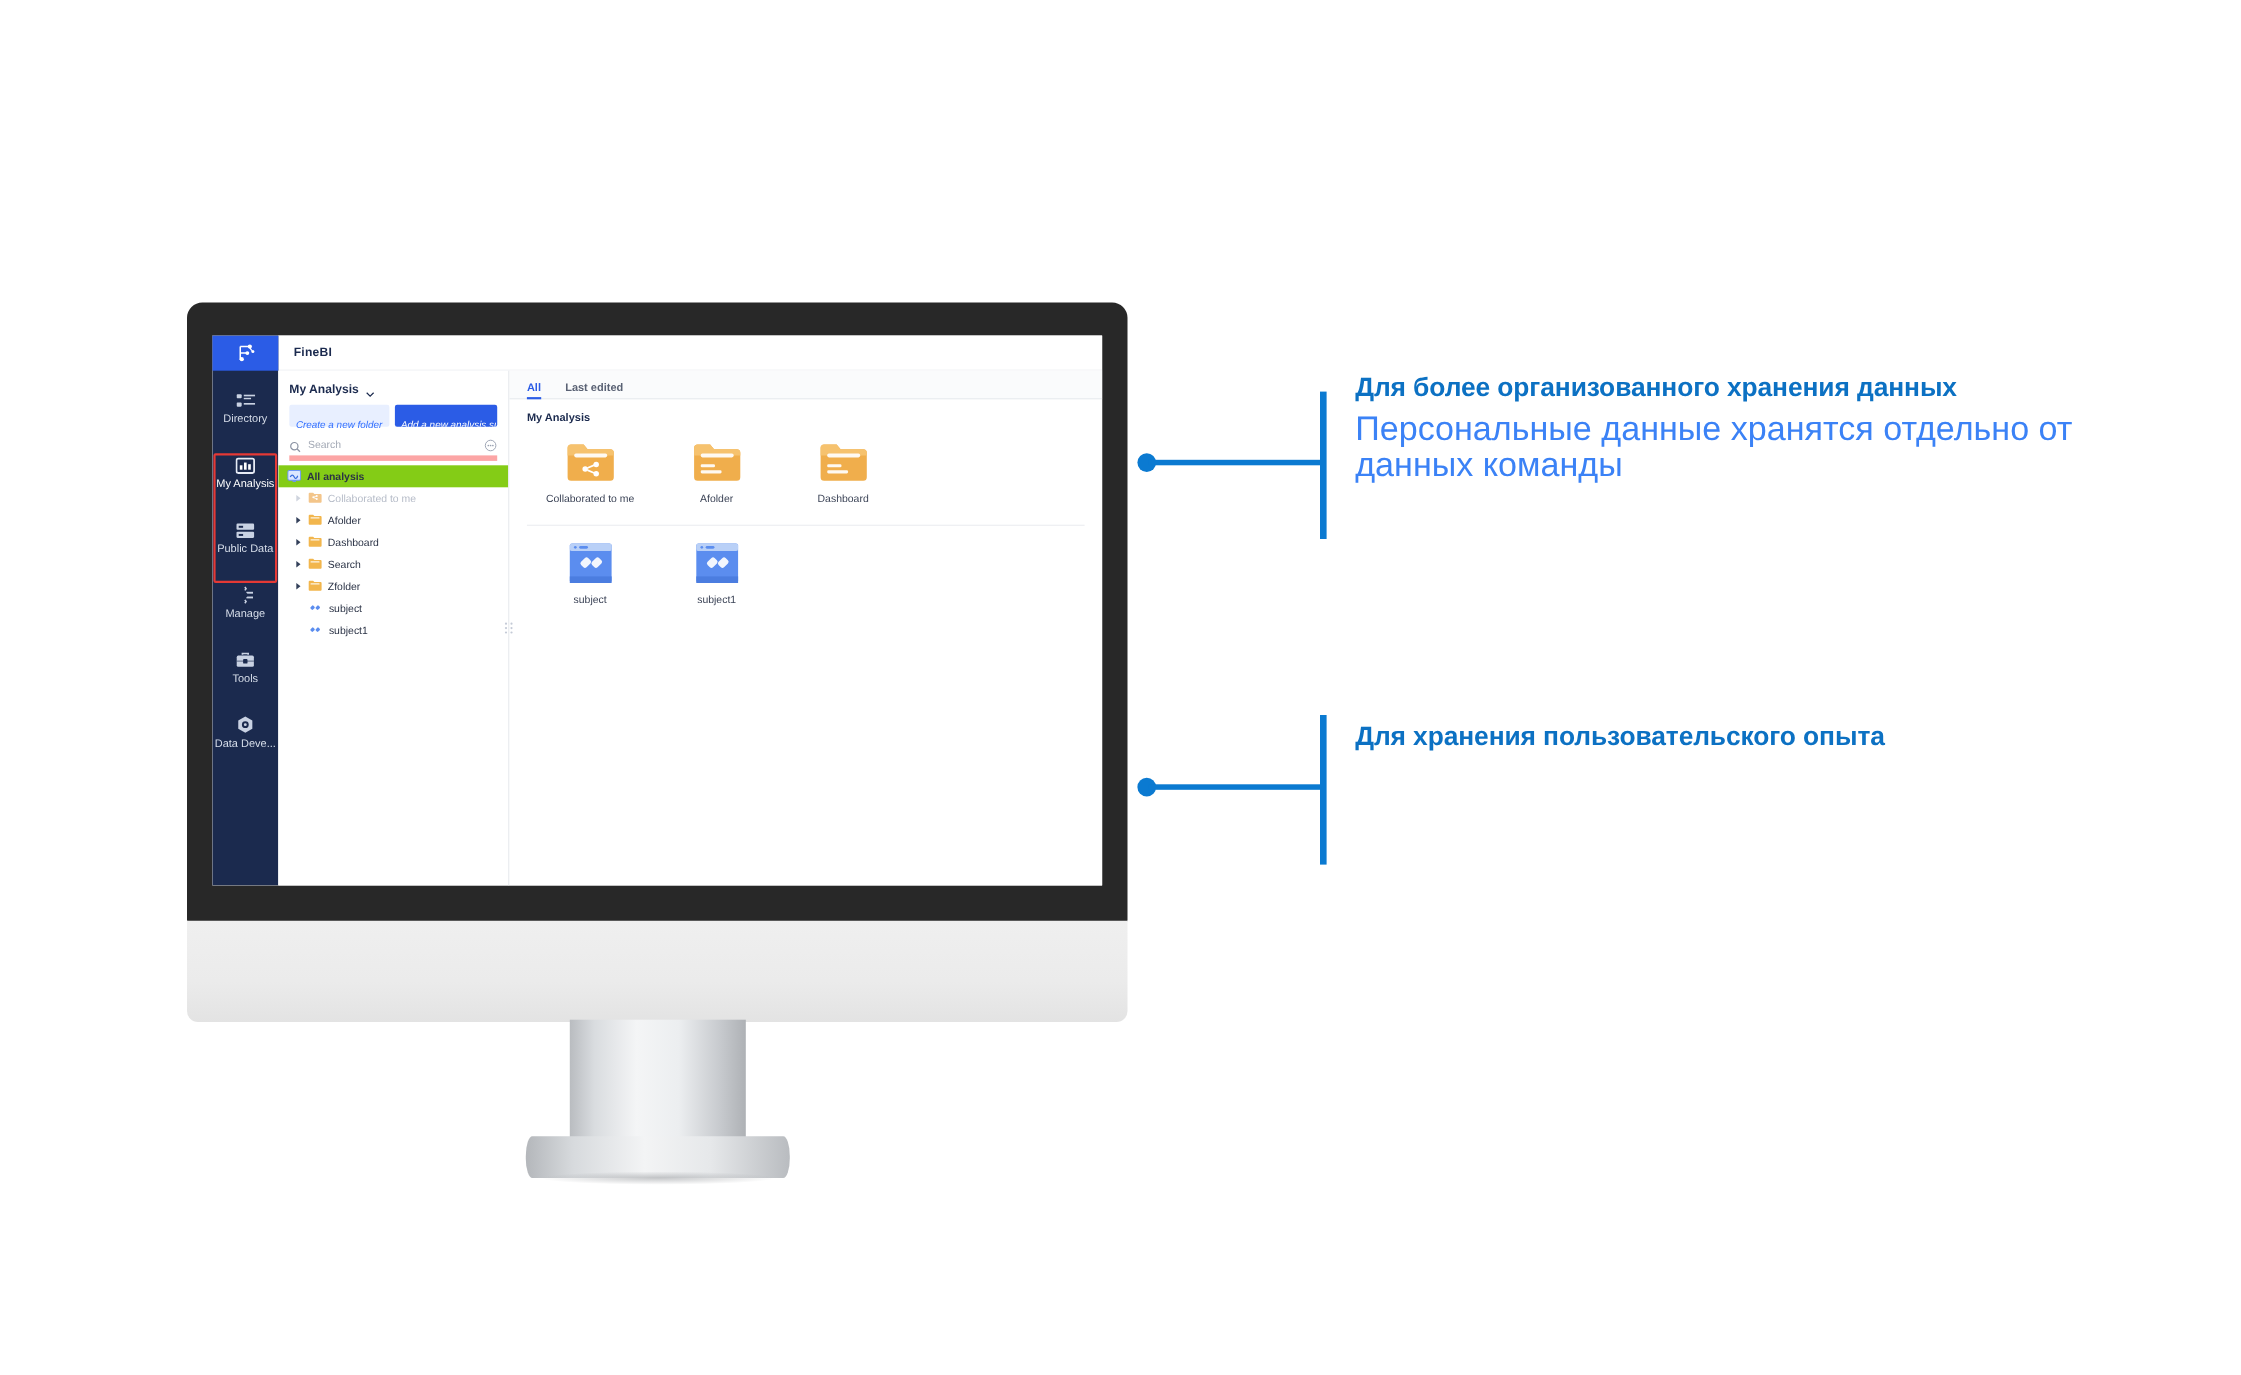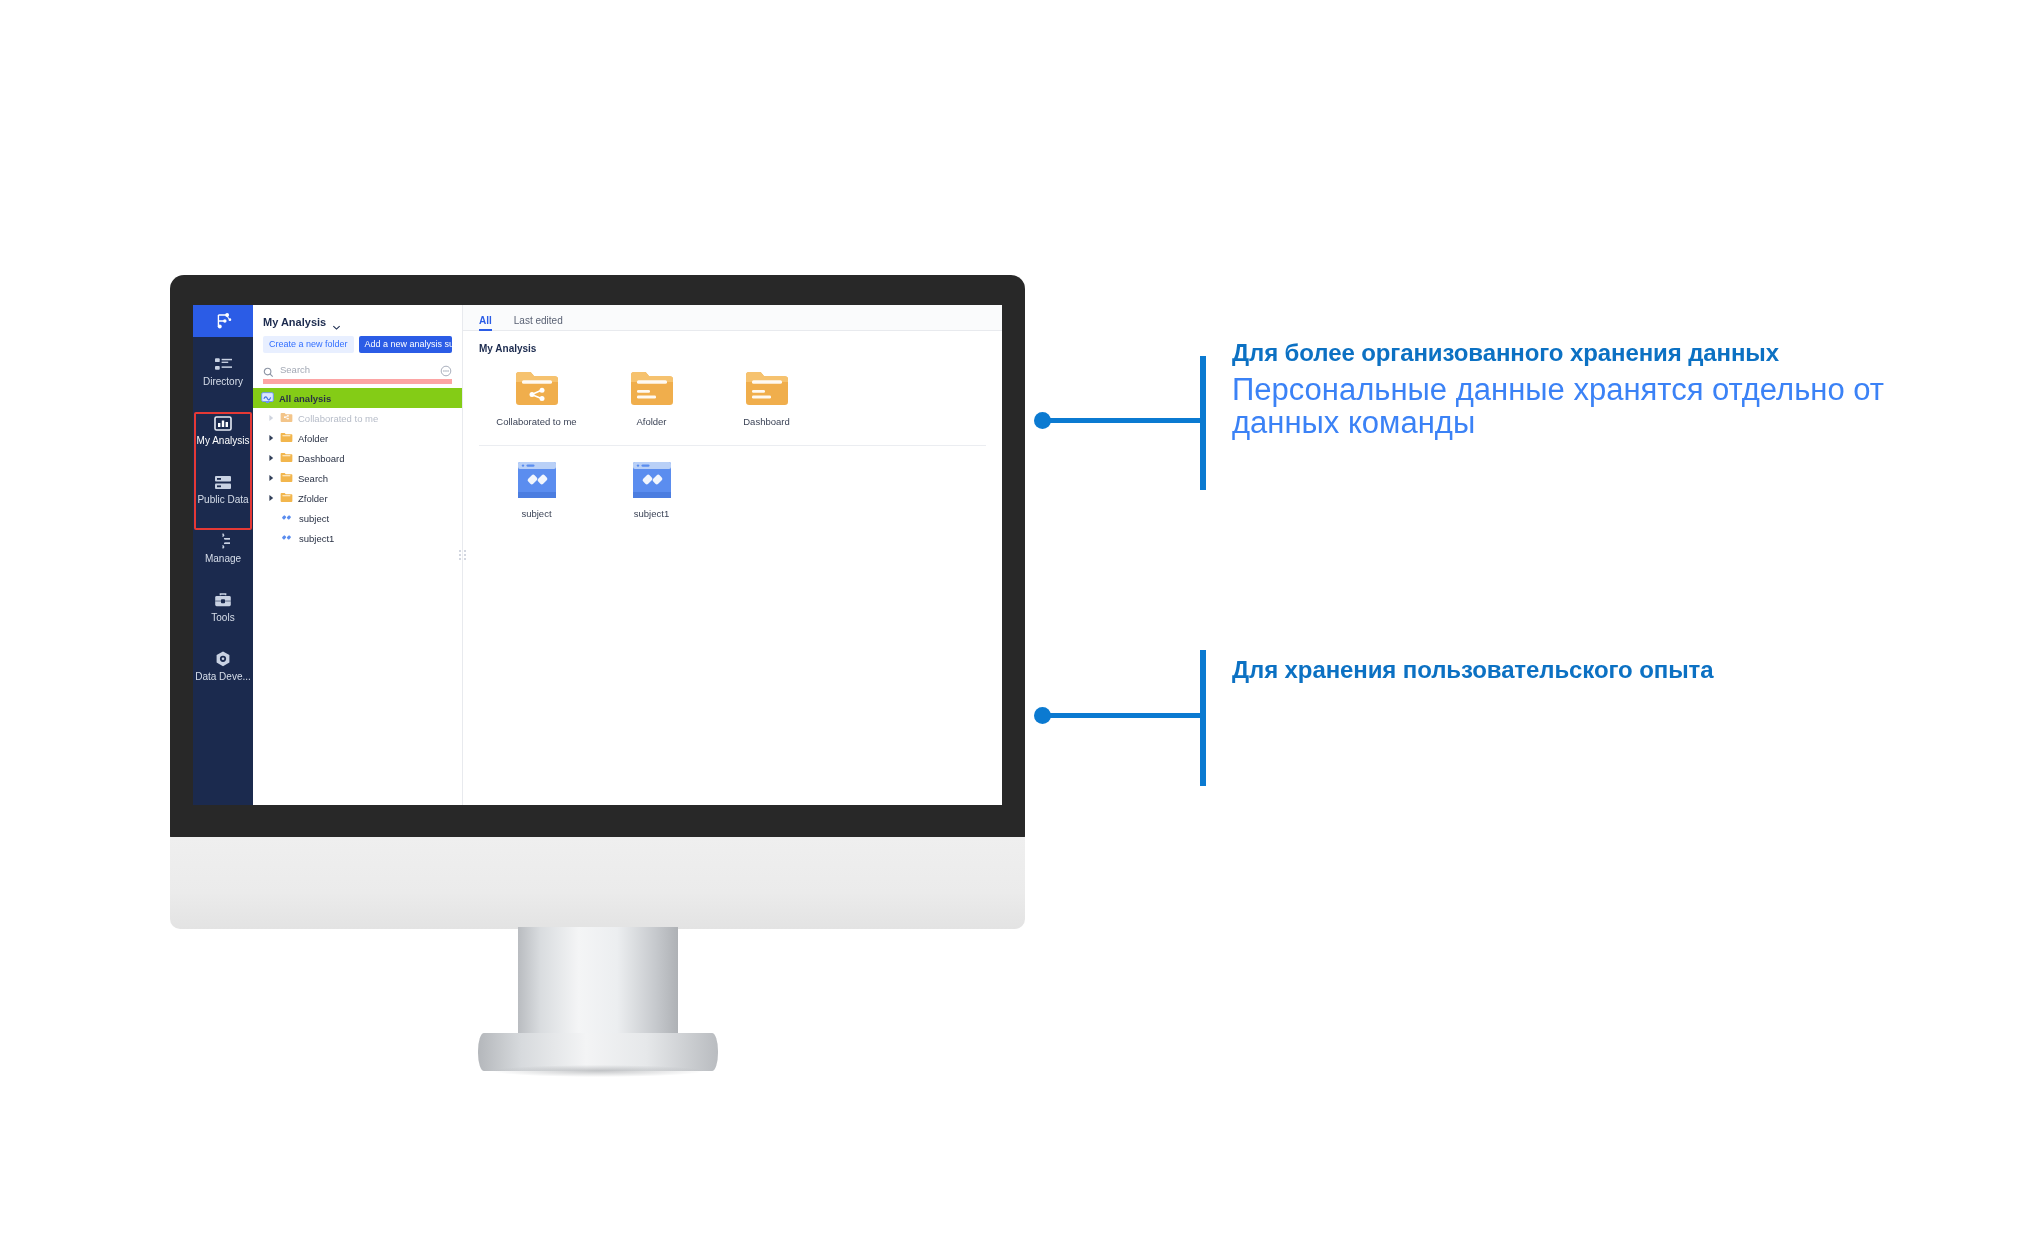--- a/index.html
+++ b/index.html
@@ -92,22 +92,22 @@
   }
   .tree-head {
     display: flex; align-items: center; gap: 6px;
     padding: 11px 10px 6px 10px;
   }
   .tree-head .th-txt { font-size: 11px; font-weight: bold; color: #1b2a4e; }
   .chev { width: 9px; height: 9px; }
 
   .btn-row { display: flex; gap: 5px; padding: 2px 10px 4px 10px; }
   .btn {
-    font-size: 9px; line-height: 16px; height: 17px; padding: 0 6px;
-    border-radius: 2px; white-space: nowrap; cursor: pointer;
+    font-size: 9px; line-height: 16px; height: 17px; padding: 10px 6px;
+    border-radius: 2px; white-space: nowrap; cursor: pointer; font-style: italic;
   }
   .btn-ghost { background: #e8efff; color: #3370ff; }
   .btn-primary { background: #2b5ce6; color: #ffffff; max-width: 104px; overflow:hidden; }
 
   .search-row {
     display: flex; align-items: center; gap: 6px; margin: 3px 10px 0 10px;
     padding: 3px 0 4px 0; border-bottom: 5px solid #fca5a5;
   }
   .search-row .mag { width: 11px; height: 11px; flex:0 0 11px; }
   .search-row .ph { font-size: 9.5px; color: #a3a9b5; flex: 1; }
@@ -132,21 +132,21 @@
     gap: 2px; align-content: center; justify-items:center;
   }
   .drag-handle i { width: 2px; height: 2px; background: #c4cad6; display:block; border-radius:50%; }
 
   
   .content { flex: 1; display: flex; flex-direction: column; min-width: 0; background:#fff; }
   .tabs {
     height: 26px; background: #fafbfc; display: flex; align-items: flex-end;
     gap: 22px; padding: 0 16px; border-bottom: 1px solid #e8eaee;
   }
-  .tab { font-size: 10px; color: #5a6274; padding-bottom: 4px; cursor: pointer; position: relative; }
+  .tab { font-size: 10px; color: #5a6274; padding-bottom: 4px; cursor: pointer; position: relative; font-weight: bold; }
   .tab.active { color: #2b5ce6; font-weight: bold; }
   .tab.active::after {
     content:""; position: absolute; left: 0; right: 0; bottom: -1px; height: 2px; background: #2b5ce6;
   }
 
   .sec-title { font-size: 10px; font-weight: bold; color: #1b2a4e; padding: 12px 0 0 16px; }
 
   .grid { padding: 14px 16px 0 16px; display: flex; }
   .tile { width: 115px; display: flex; flex-direction: column; align-items: center; cursor: pointer; }
   .tile .t-ico { width: 46px; height: 40px; display: flex; align-items: center; justify-content: center; }
@@ -261,20 +261,23 @@
               </span>
               <span class="ri-lb">Data Deve...</span>
             </div>
           </div>
 
           <div class="rail-highlight"></div>
         </div>
 
         <div class="right">
 
+          <div class="topbar">
+            <span class="title">FineBI</span>
+          </div>
 
           <div class="body">
 
             <div class="tree-panel">
 
               <div class="tree-head">
                 <span class="th-txt">My Analysis</span>
                 <span class="chev">
                   <svg width="9" height="9" viewBox="0 0 10 10">
                       <path d="M1.5 3.4L5 6.8 8.5 3.4" stroke="#1b2a4e" stroke-width="1.2" fill="none"></path>

